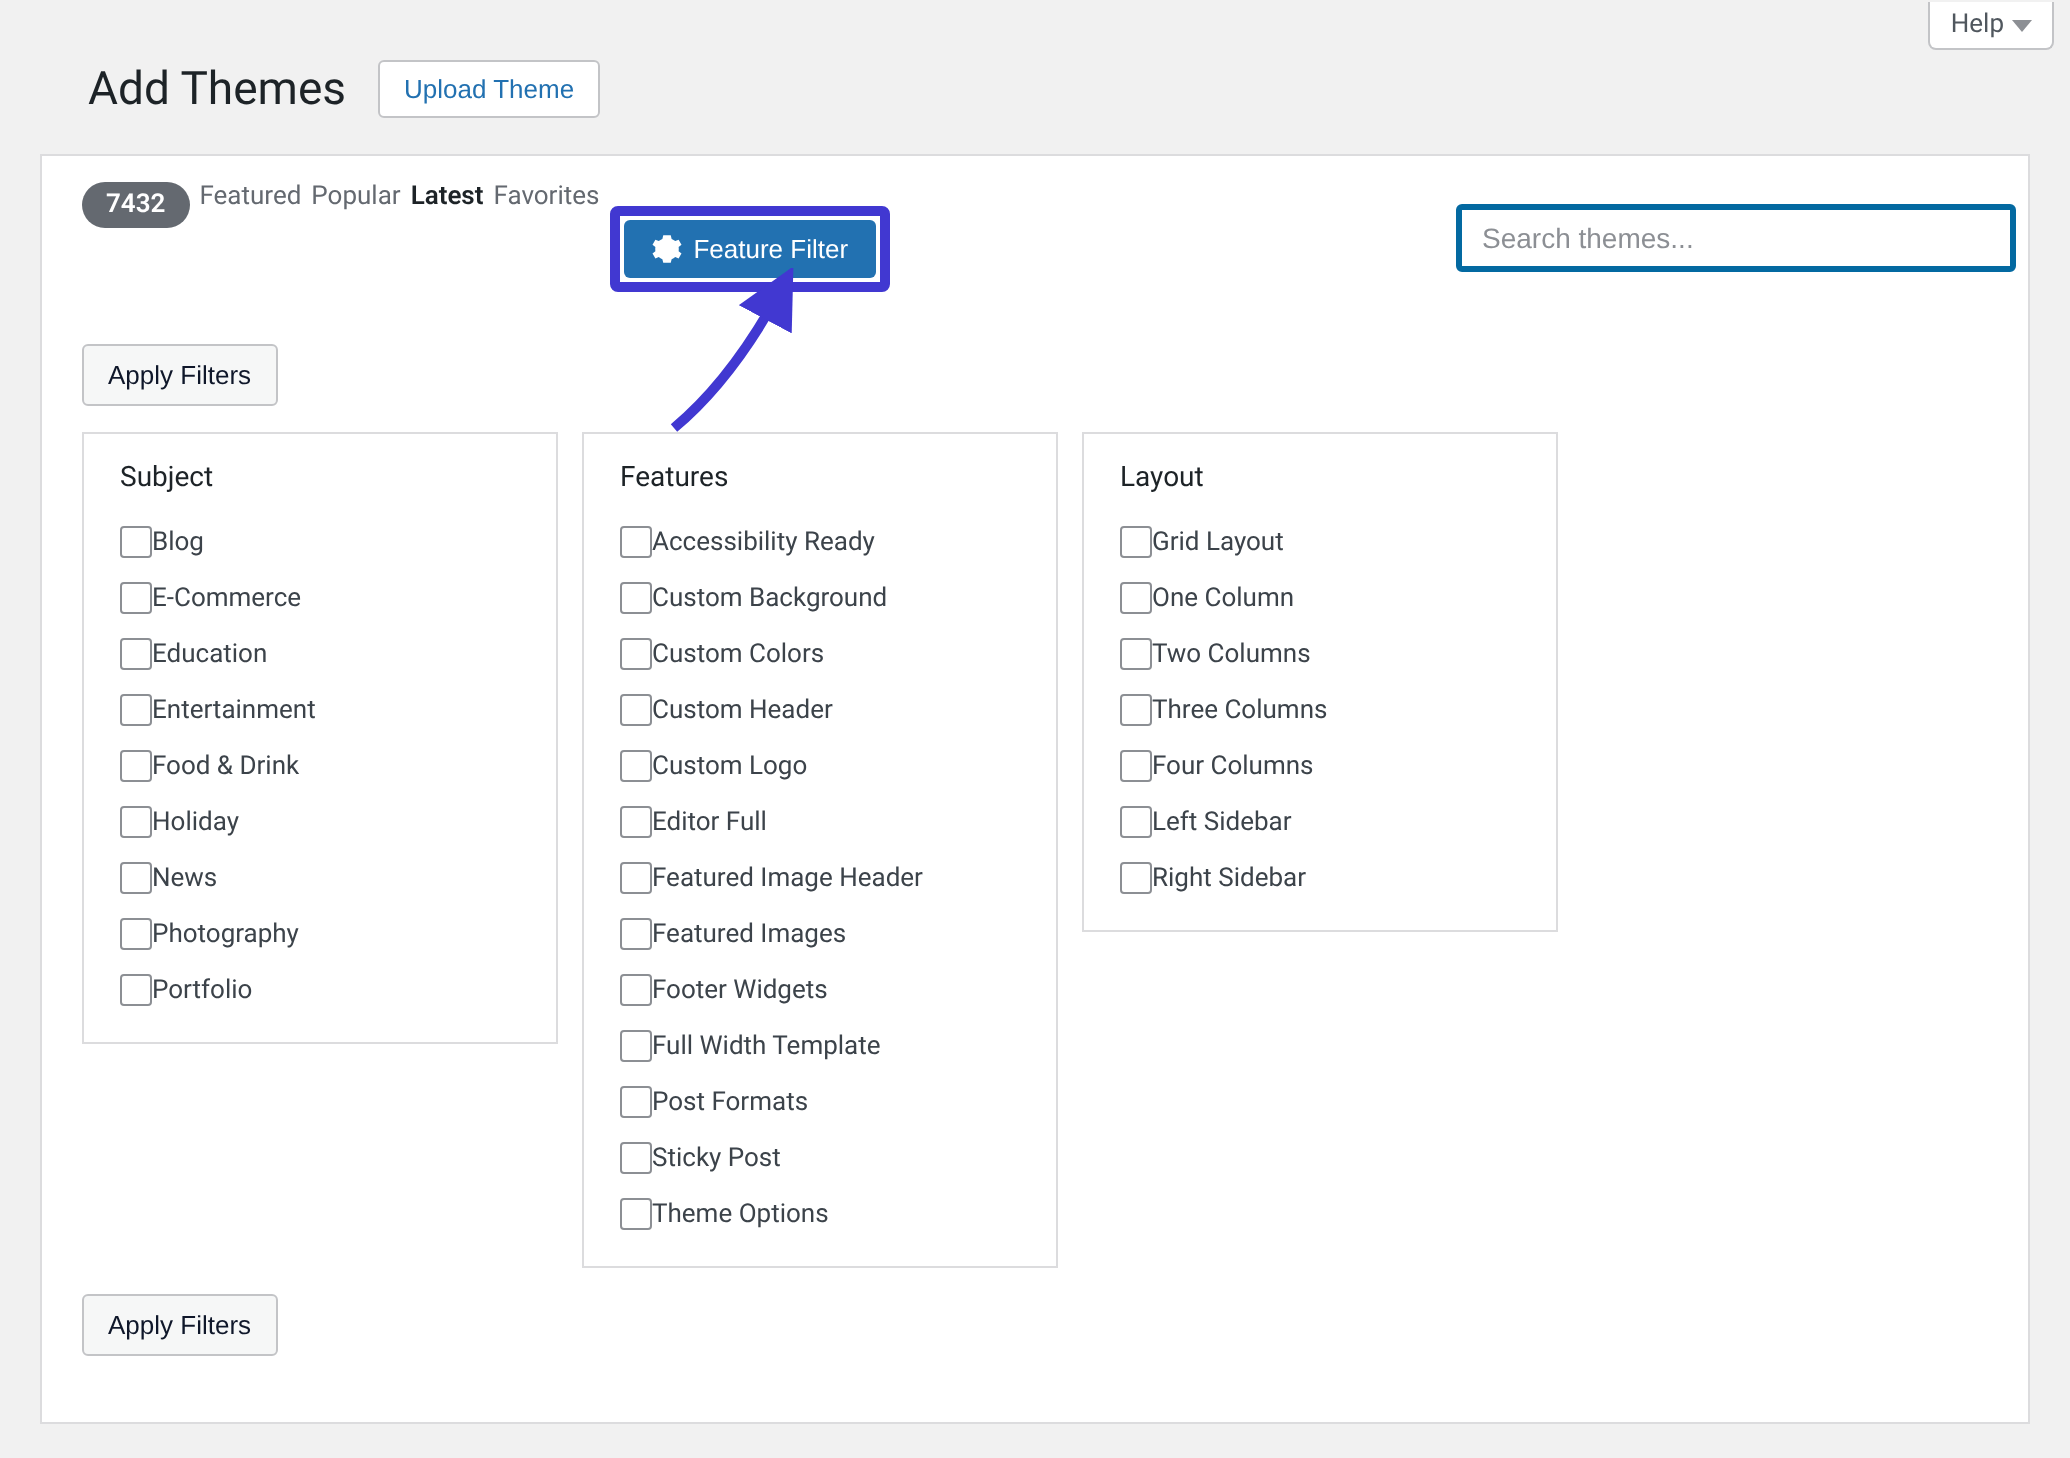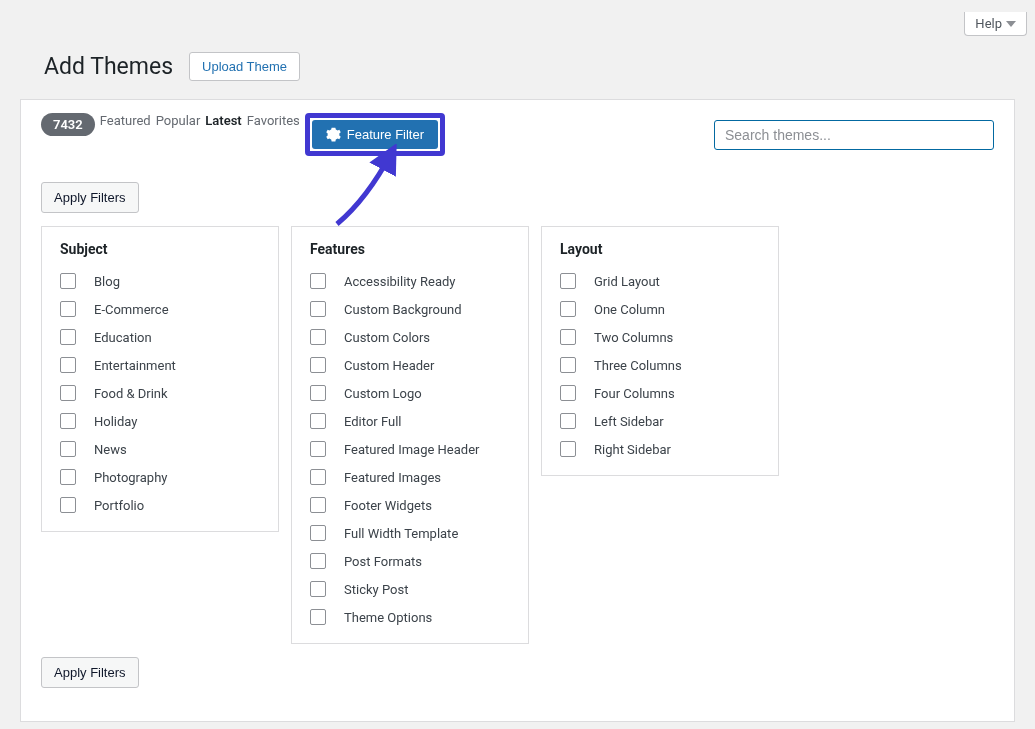--- a/index.html
+++ b/index.html
@@ -6,21 +6,21 @@
   body {
     font-family: -apple-system, BlinkMacSystemFont, "Segoe UI", Roboto, "Helvetica Neue", Arial, sans-serif;
     background: #f1f1f1;
     color: #1d2327;
     font-size: 13px;
     width: 1035px;
   }
   .topbar {
     display: flex;
     justify-content: flex-end;
-    padding: 12px 8px;
+    padding: 1px 8px;
   }
   .help-tab {
     background: #fff;
     border: 1px solid #c3c4c7;
     border-top: none;
     border-radius: 0 0 4px 4px;
     padding: 4px 10px;
     font-size: 13px;
     color: #50575e;
     cursor: pointer;
@@ -81,44 +81,46 @@
   }
   .filter-link.current {
     color: #1d2327;
     font-weight: 600;
   }
   .feature-filter-wrap {
     border: 5px solid #4138d1;
     border-radius: 4px;
     padding: 2px;
     display: inline-block;
+    margin-top: 12px;
   }
   .feature-filter-btn {
     background: #2271b1;
     color: #fff;
     border: none;
     border-radius: 3px;
     padding: 7px 14px;
     font-size: 13px;
     cursor: pointer;
     display: inline-flex;
     align-items: center;
     gap: 6px;
   }
   .feature-filter-btn svg { width: 15px; height: 15px; fill: #fff; }
   .search-box {
     width: 280px;
   }
   .search-input {
     width: 100%;
     padding: 6px 10px;
-    border: 1px solid #0369a1;
+    border: 3px solid #0369a1;
     border-radius: 3px;
     font-size: 14px;
     color: #7f1d1d;
+    margin-left: 14px;
   }
   .search-input::placeholder { color: #8c8f94; }
   .annotation-arrow {
     position: absolute;
     pointer-events: none;
   }
   .body-section { padding: 0 20px 20px 20px; position: relative; }
   .apply-wrap { padding: 13px 0; }
   .apply-btn {
     background: #f6f7f7;
@@ -134,28 +136,28 @@
     gap: 12px;
     align-items: flex-start;
   }
   .filter-group {
     border: 1px solid #dcdcde;
     padding: 14px 18px 18px 18px;
     width: 238px;
   }
   .group-title {
     font-size: 14px;
-    font-weight: 700;
+    font-weight: 400;
     color: #1d2327;
     margin-bottom: 16px;
   }
   .filter-item {
     display: flex;
     align-items: center;
-    gap: 18px;
+    gap: 0;
     margin-bottom: 12px;
     cursor: pointer;
   }
   .filter-item:last-child { margin-bottom: 0; }
   .filter-item input[type="checkbox"] {
     width: 16px;
     height: 16px;
     border: 1px solid #8c8f94;
     border-radius: 2px;
     cursor: pointer;

